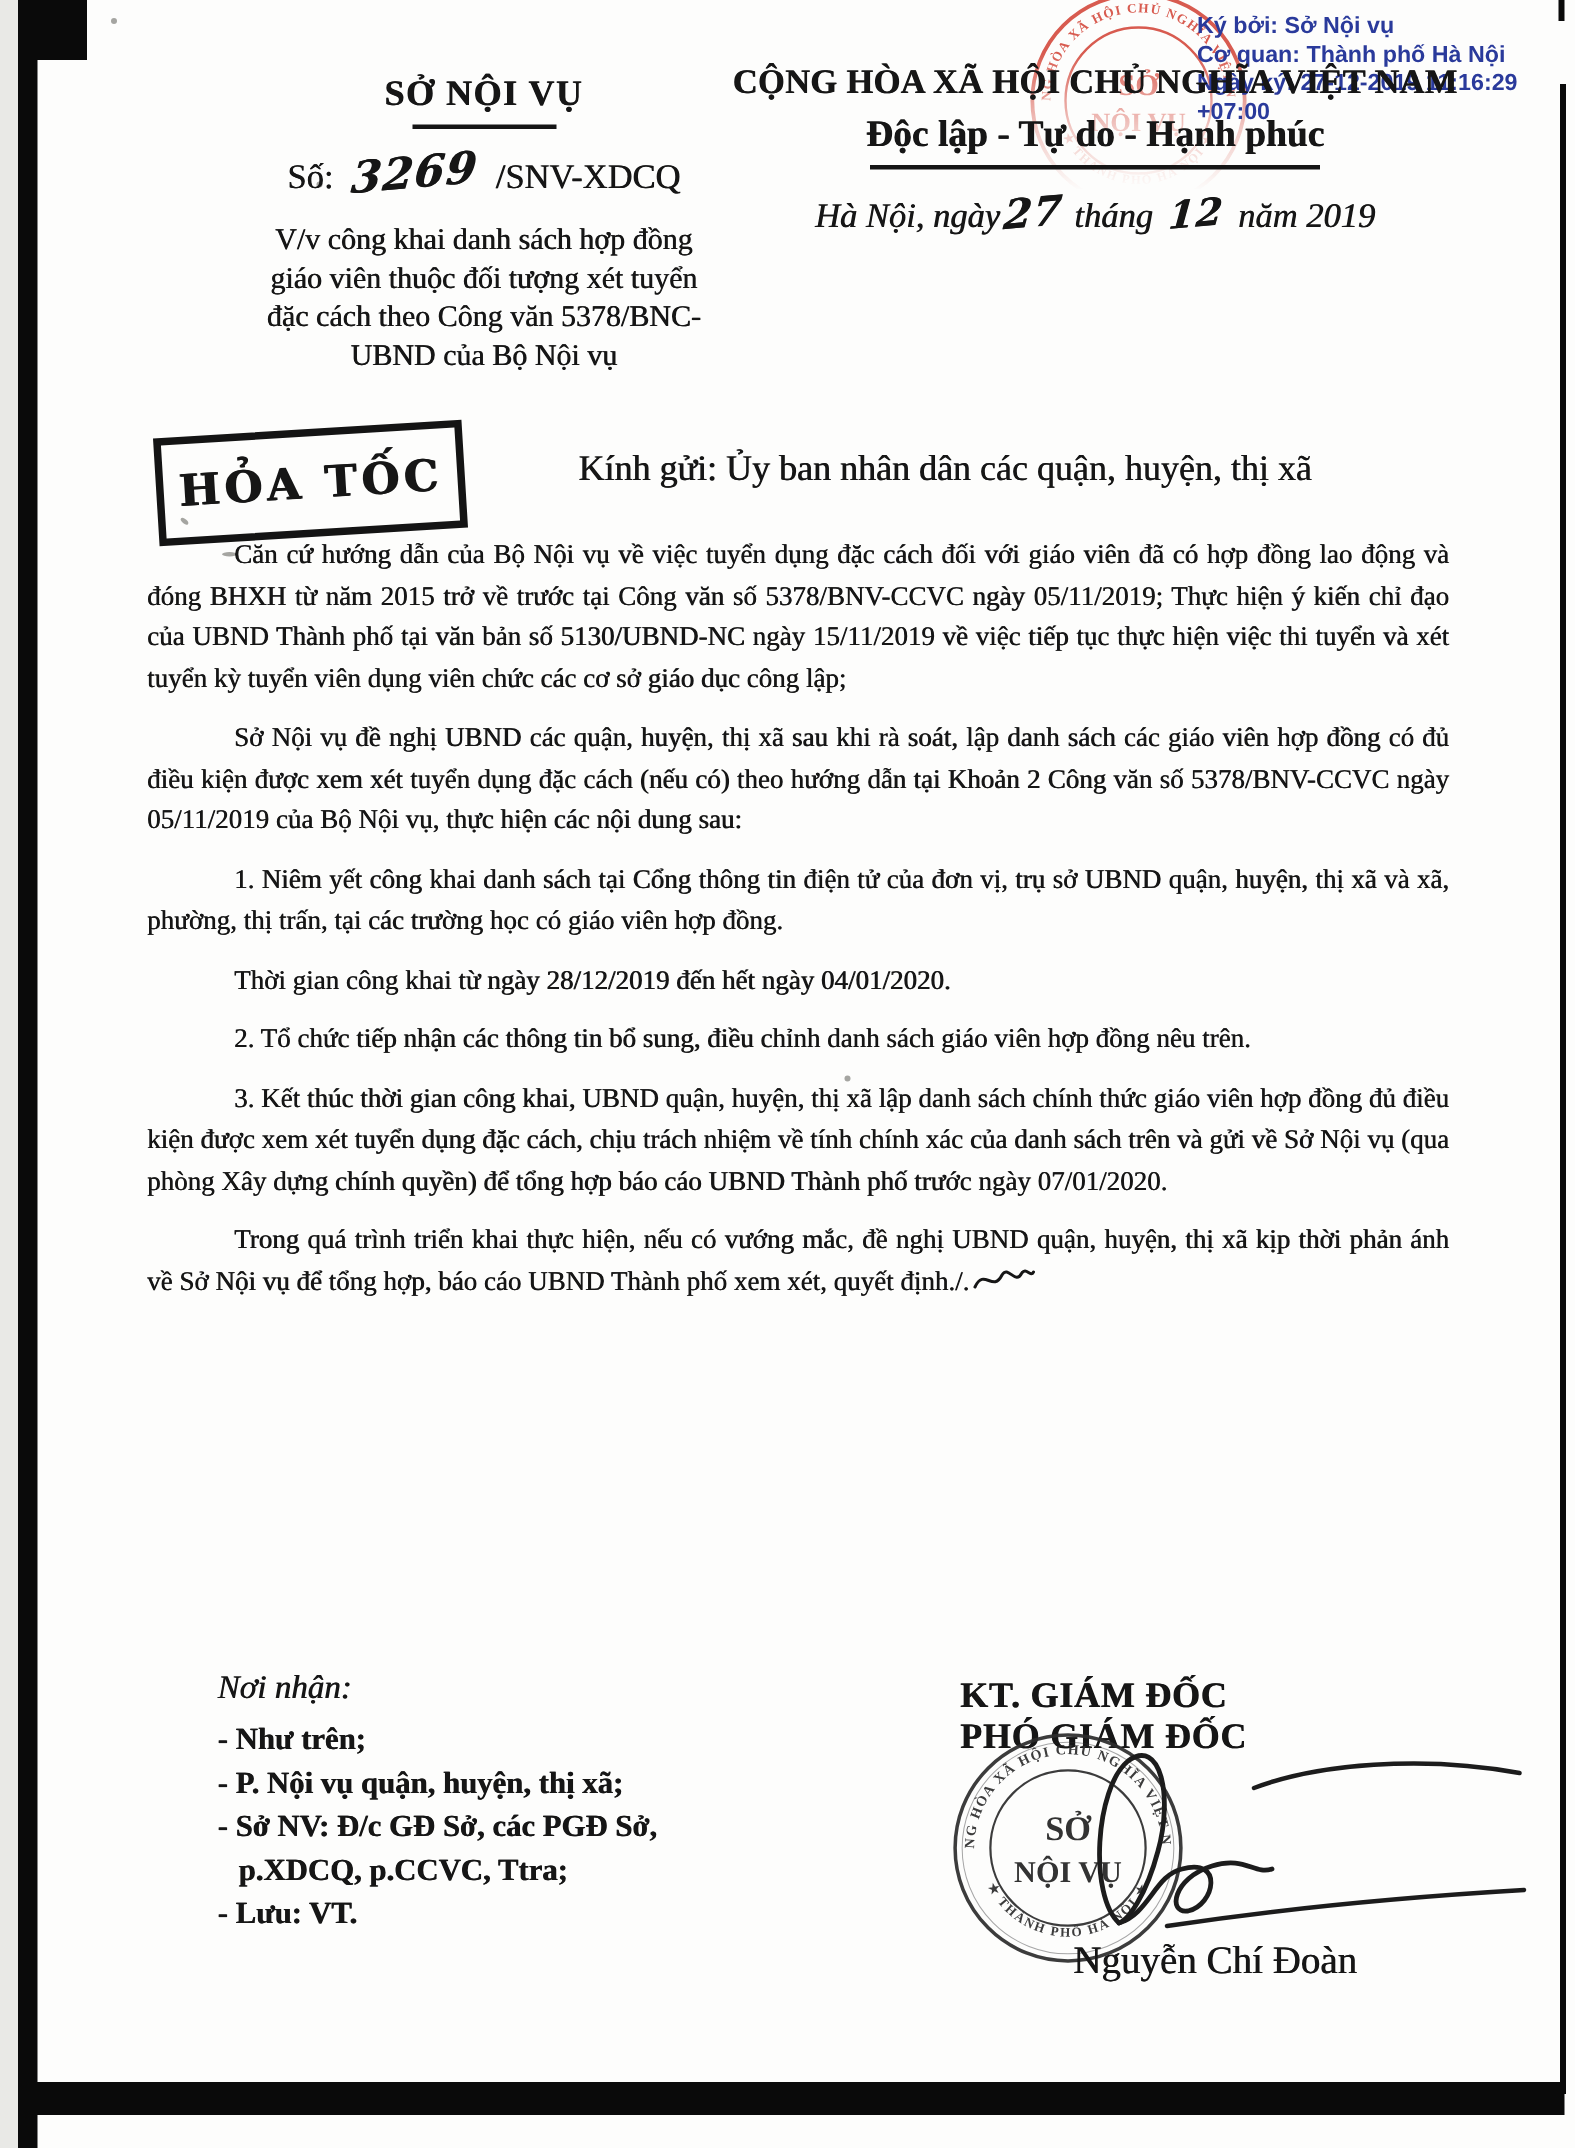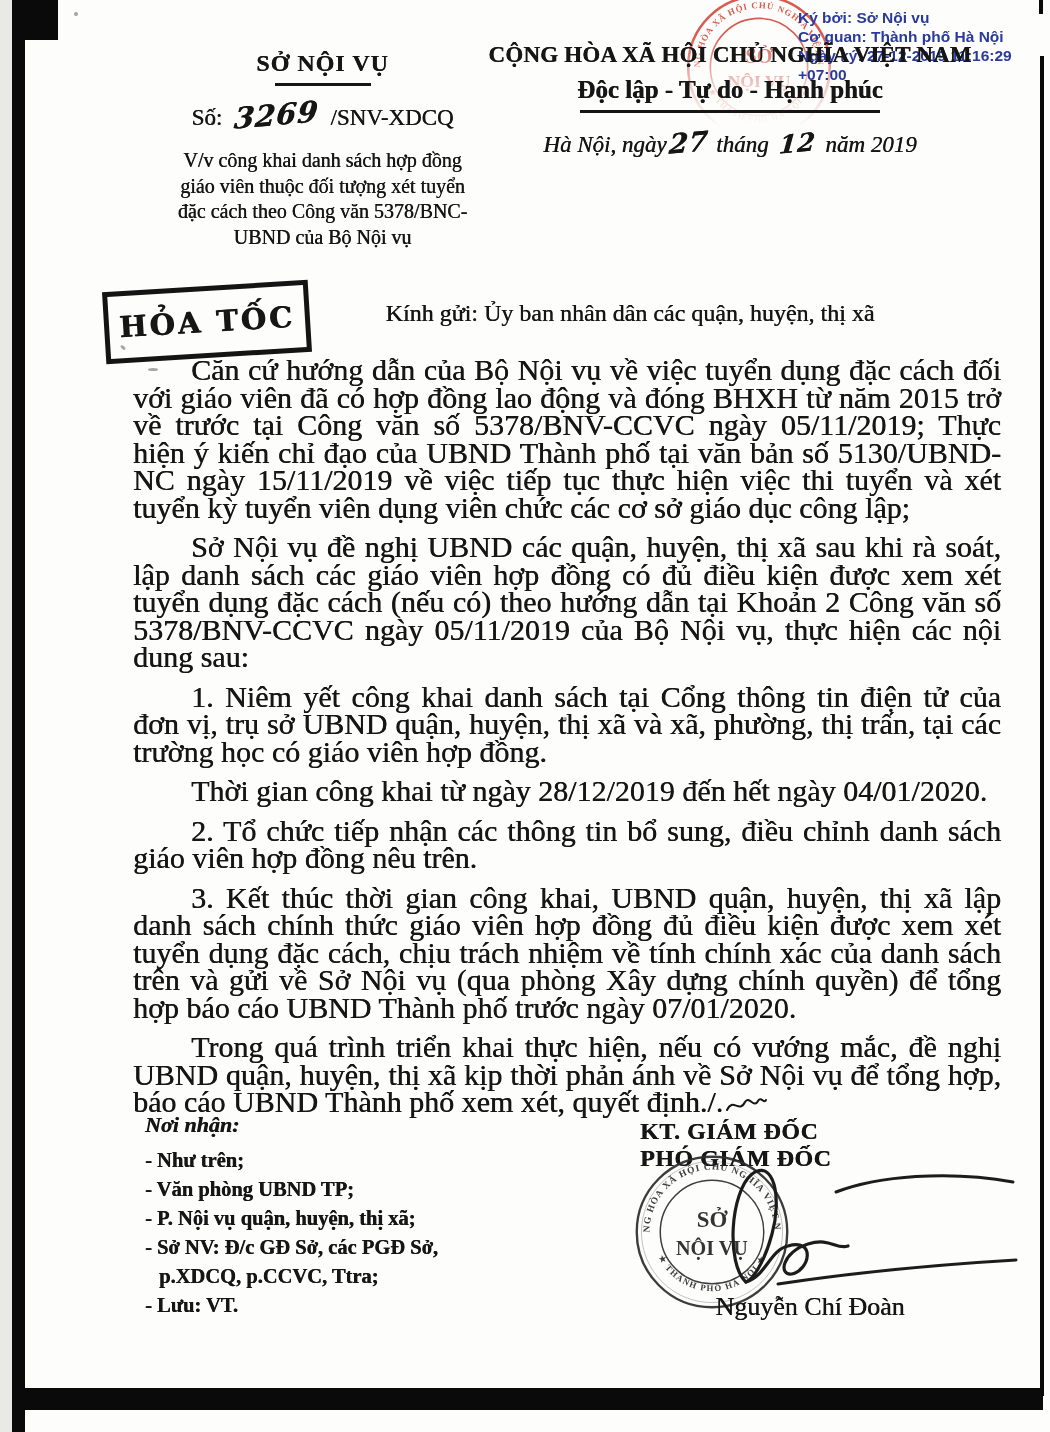--- a/index.html
+++ b/index.html
@@ -42,27 +42,27 @@
   .stamp-red{position:absolute;left:680px;top:-12px;width:158px;height:158px;z-index:1;opacity:.85;
              -webkit-mask-image:linear-gradient(180deg,rgba(0,0,0,.95) 30%,rgba(0,0,0,.3) 62%,rgba(0,0,0,0) 88%);
              mask-image:linear-gradient(180deg,rgba(0,0,0,.95) 30%,rgba(0,0,0,.3) 62%,rgba(0,0,0,0) 88%);}
   
   .hoatoc{position:absolute;left:104px;top:286px;width:196px;height:62px;border:5px solid #141414;
           transform:rotate(-3.5deg);display:flex;align-items:center;justify-content:center;z-index:3;}
   .hoatoc-text{font-size:29px;font-weight:bold;letter-spacing:3px;font-family:"DejaVu Serif",serif;
                text-shadow:0.8px 0 0 currentColor;}
   .kinh-gui{position:absolute;left:360px;top:300px;width:540px;text-align:center;font-size:24px;z-index:3;}
   
-  .doc-body{position:absolute;left:98px;top:356px;width:868px;font-size:30px;line-height:27.5px;
-            text-align:justify;z-index:3;margin-left:35px;}
+  .doc-body{position:absolute;left:98px;top:356px;width:868px;font-size:18px;line-height:27.5px;
+            text-align:justify;z-index:3;}
   .doc-body p{margin:0 0 12px 0;text-indent:58px;}
   .flourish{vertical-align:-4px;margin-left:2px;}
   
   .noi-nhan{position:absolute;left:145px;top:1112px;z-index:3;}
-  .noi-nhan-label{font-size:22px;font-weight:bold;font-style:italic;margin-bottom:8px;}
+  .noi-nhan-label{font-size:22px;font-weight:normal;font-style:italic;margin-bottom:8px;}
   .noi-nhan-item{font-size:20.5px;font-weight:bold;line-height:29px;}
   .noi-nhan-item.cont{padding-left:14px;}
   .sign-titles{position:absolute;left:640px;top:1118px;width:340px;text-align:left;z-index:3;}
   .sign-title{font-size:24px;font-weight:bold;letter-spacing:.5px;}
   .sign-name{position:absolute;left:640px;top:1292px;width:340px;text-align:center;
              font-size:26px;font-weight:normal;z-index:6;}
   .seal-black{position:absolute;left:628px;top:1148px;width:168px;height:168px;z-index:4;opacity:.92;}
   .sig-svg{position:absolute;left:718px;top:1152px;z-index:5;}
 </style>
 </head>
@@ -143,21 +143,20 @@
     <p>2. Tổ chức tiếp nhận các thông tin bổ sung, điều chỉnh danh sách giáo viên hợp đồng nêu trên.</p>
     <p>3. Kết thúc thời gian công khai, UBND quận, huyện, thị xã lập danh sách chính thức giáo viên hợp đồng đủ điều kiện được xem xét tuyển dụng đặc cách, chịu trách nhiệm về tính chính xác của danh sách trên và gửi về Sở Nội vụ (qua phòng Xây dựng chính quyền) để tổng hợp báo cáo UBND Thành phố trước ngày 07/01/2020.</p>
     <p><span>Trong quá trình triển khai thực hiện, nếu có vướng mắc, đề nghị UBND quận, huyện, thị xã kịp thời phản ánh về Sở Nội vụ để tổng hợp, báo cáo UBND Thành phố xem xét, quyết định./.</span><svg class="flourish" width="42" height="22" viewBox="0 0 42 22">
           <path d="M2,16 C8,3 14,20 20,8 C24,1 29,15 33,7 C36,2 39,10 41,6" fill="none" stroke="#161616" stroke-width="2" stroke-linecap="round"></path>
         </svg></p>
   </div>
 
   <div class="noi-nhan ink">
     <div class="noi-nhan-label">Nơi nhận:</div>
     <div class="noi-nhan-item">- Như trên;</div>
-    <div class="noi-nhan-item">- Văn phòng UBND TP;</div>
     <div class="noi-nhan-item">- P. Nội vụ quận, huyện, thị xã;</div>
     <div class="noi-nhan-item">- Sở NV: Đ/c GĐ Sở, các PGĐ Sở,</div>
     <div class="noi-nhan-item cont">p.XDCQ, p.CCVC, Ttra;</div>
     <div class="noi-nhan-item">- Lưu: VT.</div>
   </div>
 
   <div class="sign-titles ink">
     <div class="sign-title">KT. GIÁM ĐỐC</div>
     <div class="sign-title">PHÓ GIÁM ĐỐC</div>
   </div>

